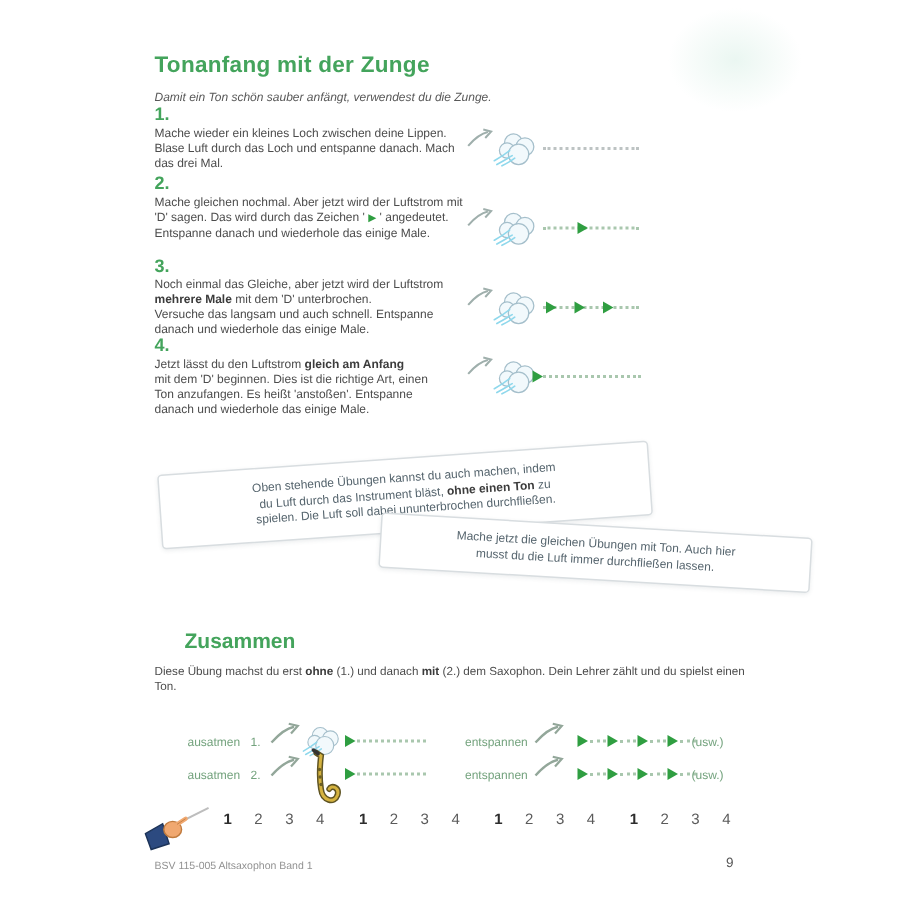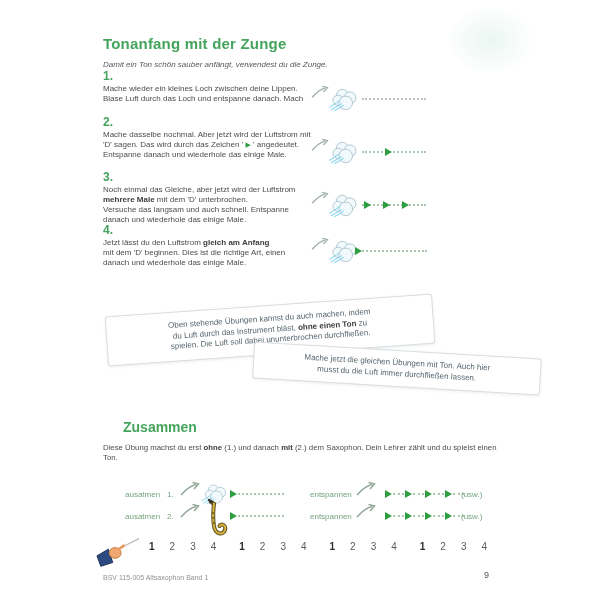--- a/index.html
+++ b/index.html
@@ -78,41 +78,43 @@
 
   <div id="watermark" class="abs"></div>
 
   <div id="title" class="abs nowrap">Tonanfang mit der Zunge</div>
   <div id="subtitle" class="abs nowrap">Damit ein Ton schön sauber anfängt, verwendest du die Zunge.</div>
 
   <div id="s1-num" class="abs sec-num">1.</div>
   <div id="s1-text" class="abs textblock">
       <div><span>Mache wieder ein kleines Loch zwischen deine Lippen.</span></div>
       <div><span>Blase Luft durch das Loch und entspanne danach. Mach</span></div>
+      <div><span>das drei Mal.</span></div>
     </div>
 
   <div id="s2-num" class="abs sec-num">2.</div>
   <div id="s2-text" class="abs textblock">
-      <div><span>Mache dasselbe nochmal. Aber jetzt wird der Luftstrom mit</span></div>
+      <div><span>Mache gleichen nochmal. Aber jetzt wird der Luftstrom mit</span></div>
       <div><span>'D' sagen. Das wird durch das Zeichen ' </span><span class="c-green">▶</span><span> ' angedeutet.</span></div>
       <div><span>Entspanne danach und wiederhole das einige Male.</span></div>
     </div>
 
   <div id="s3-num" class="abs sec-num">3.</div>
   <div id="s3-text" class="abs textblock">
       <div><span>Noch einmal das Gleiche, aber jetzt wird der Luftstrom</span></div>
       <div><span class="b">mehrere Male</span><span> mit dem 'D' unterbrochen.</span></div>
       <div><span>Versuche das langsam und auch schnell. Entspanne</span></div>
       <div><span>danach und wiederhole das einige Male.</span></div>
     </div>
 
   <div id="s4-num" class="abs sec-num">4.</div>
   <div id="s4-text" class="abs textblock">
       <div><span>Jetzt lässt du den Luftstrom </span><span class="b">gleich am Anfang</span></div>
       <div><span>mit dem 'D' beginnen. Dies ist die richtige Art, einen</span></div>
+      <div><span>Ton anzufangen. Es heißt 'anstoßen'. Entspanne</span></div>
       <div><span>danach und wiederhole das einige Male.</span></div>
     </div>
 
   <div id="ill1" class="ill">
     <svg class="arrow" viewBox="0 0 22 16">
         <path d="M2 14 Q10 5 17 3.5" fill="none" stroke="#9fafac" stroke-width="1.6"></path>
         <path d="M13.5 1.5 L19.5 3 L15 8" fill="none" stroke="#9fafac" stroke-width="1.5"></path>
       </svg>
     <svg class="cloud" viewBox="0 0 40 30">
         <g fill="#f2f9fc" stroke="#a5bfcb" stroke-width="1">

